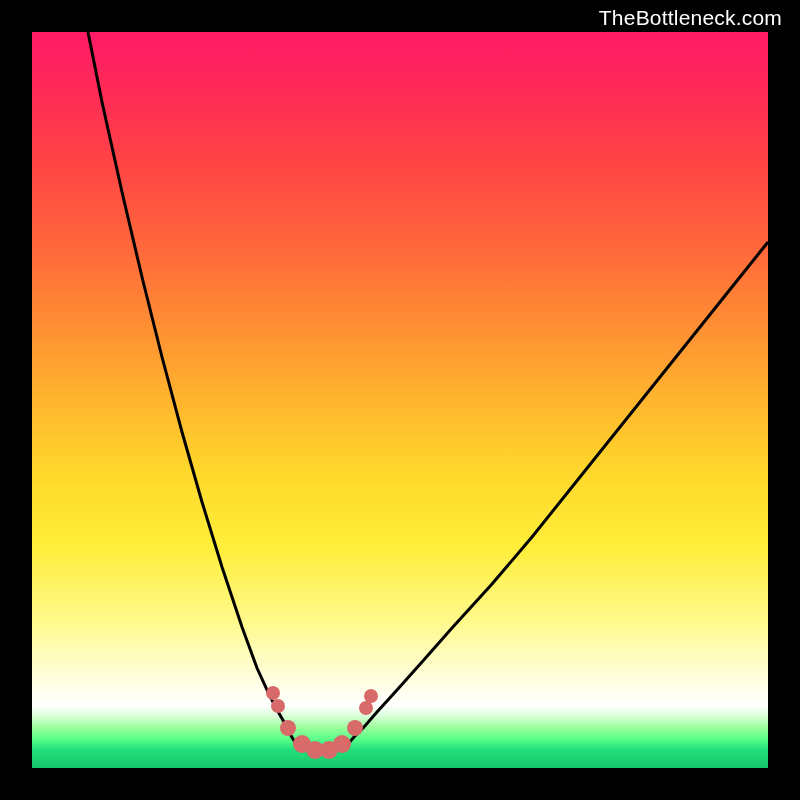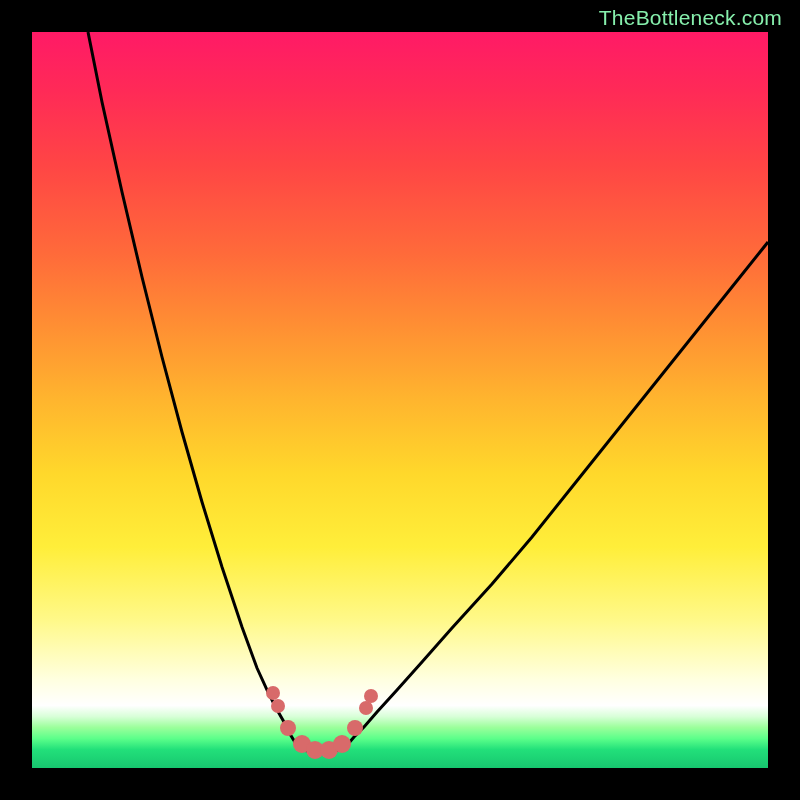--- a/index.html
+++ b/index.html
@@ -63,21 +63,21 @@
   }
   .dots circle {
     fill: #d86a6a;
   }
   .watermark {
     position: absolute;
     top: 6px;
     right: 18px;
     font-family: Arial, Helvetica, sans-serif;
     font-size: 21px;
-    color: #86efac;
+    color: #ffffff;
     letter-spacing: 0.2px;
     user-select: none;
   }
 </style>
 </head>
 <body>
 
 <div class="frame">
   <div class="plot">
     <div class="gradient"></div>

